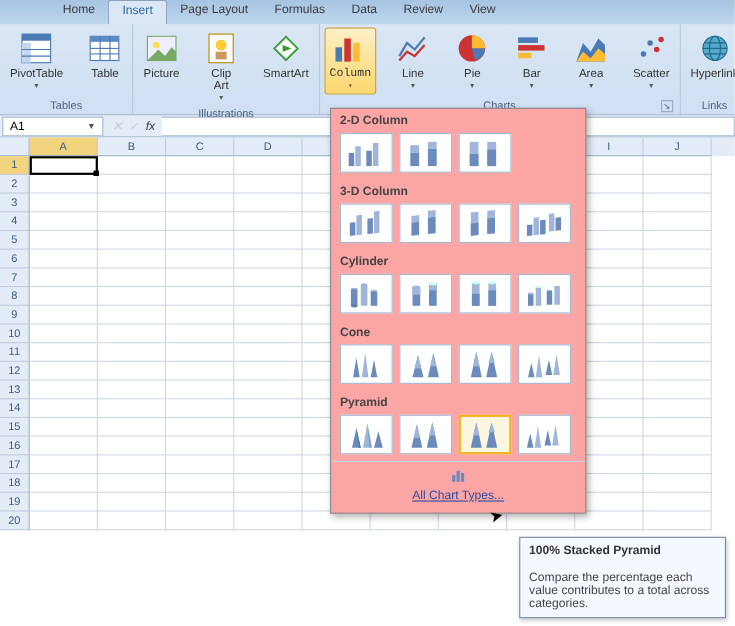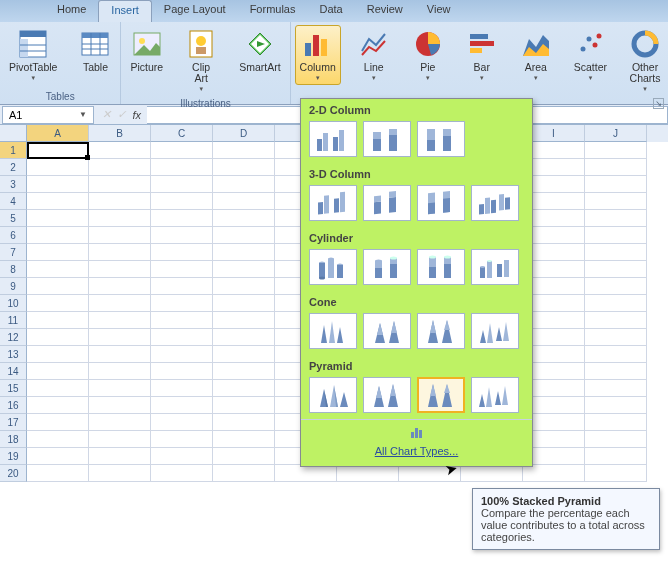--- a/index.html
+++ b/index.html
@@ -7,21 +7,21 @@
   .ribbon-area { background: linear-gradient(#dbe7f5, #cfe0f2); border-bottom: 1px solid #8ba0bc; }
   .tabs { display: flex; height: 22px; padding-left: 45px; background: linear-gradient(#a7c4e2, #bfd6ee); }
   .tab { padding: 3px 12px 0 12px; color: #3b3b3b; cursor: pointer; border-top-left-radius: 3px; border-top-right-radius: 3px; }
   .tab.active { background: #dbe7f5; border: 1px solid #8ba0bc; border-bottom: none; color: #2a66a1; }
   .ribbon { display: flex; height: 82px; }
   .group { border-right: 1px solid #b5c9e0; display: flex; flex-direction: column; justify-content: space-between; padding: 3px 4px 0 4px; }
   .group-items { display: flex; gap: 12px; justify-content: center; flex-grow: 1; align-items: flex-start; }
   .group-label { text-align: center; font-size: 10px; color: #4a6184; padding: 2px 0; position: relative; }
   .group-label .launcher { position: absolute; right: 2px; bottom: 2px; width: 11px; height: 11px; border: 1px solid #9ab; font-size: 8px; line-height: 9px; color: #567; }
   .btn { display: flex; flex-direction: column; align-items: center; padding: 2px 4px; border: 1px solid transparent; border-radius: 3px; cursor: pointer; }
-  .btn.active { background: linear-gradient(#fdf0c8, #fcd76c); border: 1px solid #c9a52a; }
+  .btn.active { background: linear-gradient(#fdf0c8, #fcd76c); border: 1px solid #c9a52a; font-family: Liberation Mono, monospace; }
   .btn .ico { width: 32px; height: 32px; display: flex; align-items: center; justify-content: center; }
   .btn .lbl { font-size: 10.5px; color: #333; text-align: center; line-height: 11px; margin-top: 2px; }
   .btn .drop { font-size: 7px; color: #555; margin-top: 1px; }
   .formula-bar { display: flex; align-items: center; height: 20px; border-bottom: 1px solid #9db4cf; background: #e4ecf7; }
   .name-box { width: 92px; border: 1px solid #9db4cf; background: #fff; height: 18px; font-size: 11px; padding: 1px 6px; margin: 12px 2px; display: flex; align-items: center; justify-content: space-between; }
   .fx-controls { display: flex; align-items: center; gap: 6px; padding: 0 6px; color: #888; font-style: italic; }
   .fx-controls .fx { font-style: italic; color: #444; }
   .fb-input { flex-grow: 1; border: 1px solid #9db4cf; border-left: none; background: #fff; height: 18px; }
   .grid-area { display: flex; position: relative; }
   .row-headers { width: 27px; background: #e4ecf7; }
@@ -30,29 +30,29 @@
   .col-headers-row .selectall { width: 27px; border-right: 1px solid #9db4cf; border-bottom: 1px solid #9db4cf; }
   .col-headers-row .ch { width: 62px; border-right: 1px solid #c0cddf; border-bottom: 1px solid #9db4cf; text-align: center; font-size: 10px; color: #3b5a82; line-height: 17px; }
   .col-headers-row .ch.active { background: #f3d47e; }
   .cells { position: relative; flex-grow: 1; }
   .cells-grid { display: grid; grid-template-columns: repeat(10, 62px); grid-auto-rows: 17px; }
   .cell { border-right: 1px solid #d0d7e5; border-bottom: 1px solid #d0d7e5; }
   .active-cell { position: absolute; left: 27px; top: 0; width: 62px; height: 17px; border: 2px solid #000; box-sizing: border-box; pointer-events: none; }
   .active-cell::after { content: ""; position: absolute; right: -3px; bottom: -3px; width: 5px; height: 5px; background: #000; }
   .row-headers .rh.active { background: #f3d47e; }
   
-  .chart-menu { position: absolute; left: 300px; top: 98px; width: 233px; background: #bef264; border: 1px solid #868a92; box-shadow: 2px 3px 6px rgba(0,0,0,0.3); padding-bottom: 4px; z-index: 10; }
+  .chart-menu { position: absolute; left: 300px; top: 98px; width: 233px; background: #fca5a5; border: 1px solid #868a92; box-shadow: 2px 3px 6px rgba(0,0,0,0.3); padding-bottom: 4px; z-index: 10; }
   .chart-menu .section-lbl { font-weight: bold; font-size: 11px; color: #444; padding: 5px 8px 3px 8px; }
   .chart-menu .row { display: flex; gap: 6px; padding: 2px 8px 6px 8px; }
   .chart-menu .thumb { width: 48px; height: 36px; background: #fff; border: 1px solid #a3b5cb; display: flex; align-items: center; justify-content: center; cursor: pointer; }
   .chart-menu .thumb.hover { border: 2px solid #f0b122; background: #fdf6df; }
   .chart-menu .footer { border-top: 1px solid #c8d2e0; padding: 5px 8px; display: flex; align-items: center; gap: 6px; flex-direction: column; }
   .chart-menu .footer span { color: #2a4da0; text-decoration: underline; cursor: pointer; }
   .tooltip { position: absolute; left: 472px; top: 488px; width: 188px; background: #f4f8ff; border: 1px solid #7b8aa0; box-shadow: 1px 2px 4px rgba(0,0,0,0.25); padding: 6px 8px; z-index: 20; font-size: 11px; }
-  .tooltip .t-title { font-weight: bold; margin-bottom: 0; color: #333; }
+  .tooltip .t-title { font-weight: bold; margin-bottom: 12px; color: #333; }
   .tooltip .t-body { color: #444; }
   .cursor-arrow { position:absolute; left:445px; top:460px; z-index:30; font-size:15px; color:#000; pointer-events:none; transform: rotate(-15deg);}
   svg { display: block; }
 </style>
 </head>
 <body>
 
 <div class="ribbon-area">
   <div class="tabs">
     <div class="tab">Home</div>
@@ -192,30 +192,20 @@
         <div class="btn">
           <div class="ico">
             <svg width="30" height="30">
                 <circle cx="8" cy="20" r="2.5" fill="#4a7ab3"></circle>
                 <circle cx="14" cy="10" r="2.5" fill="#4a7ab3"></circle>
                 <circle cx="20" cy="16" r="2.5" fill="#c33"></circle>
                 <circle cx="24" cy="7" r="2.5" fill="#c33"></circle>
               </svg>
           </div>
           <div class="lbl">Scatter</div>
-          <div class="drop">▾</div>
-        </div>
-        <div class="btn">
-          <div class="ico">
-            <svg width="30" height="30">
-                <circle cx="15" cy="15" r="11" fill="none" stroke="#4a7ab3" stroke-width="5"></circle>
-                <path d="M15 4 A11 11 0 0 1 26 15" fill="none" stroke="#fb3" stroke-width="5"></path>
-              </svg>
-          </div>
-          <div class="lbl">Other<br>Charts</div>
           <div class="drop">▾</div>
         </div>
       </div>
       <div class="group-label"><span>Charts</span><span class="launcher">↘</span></div>
     </div>
 
     <div class="group">
       <div class="group-items">
         <div class="btn">
           <div class="ico">

